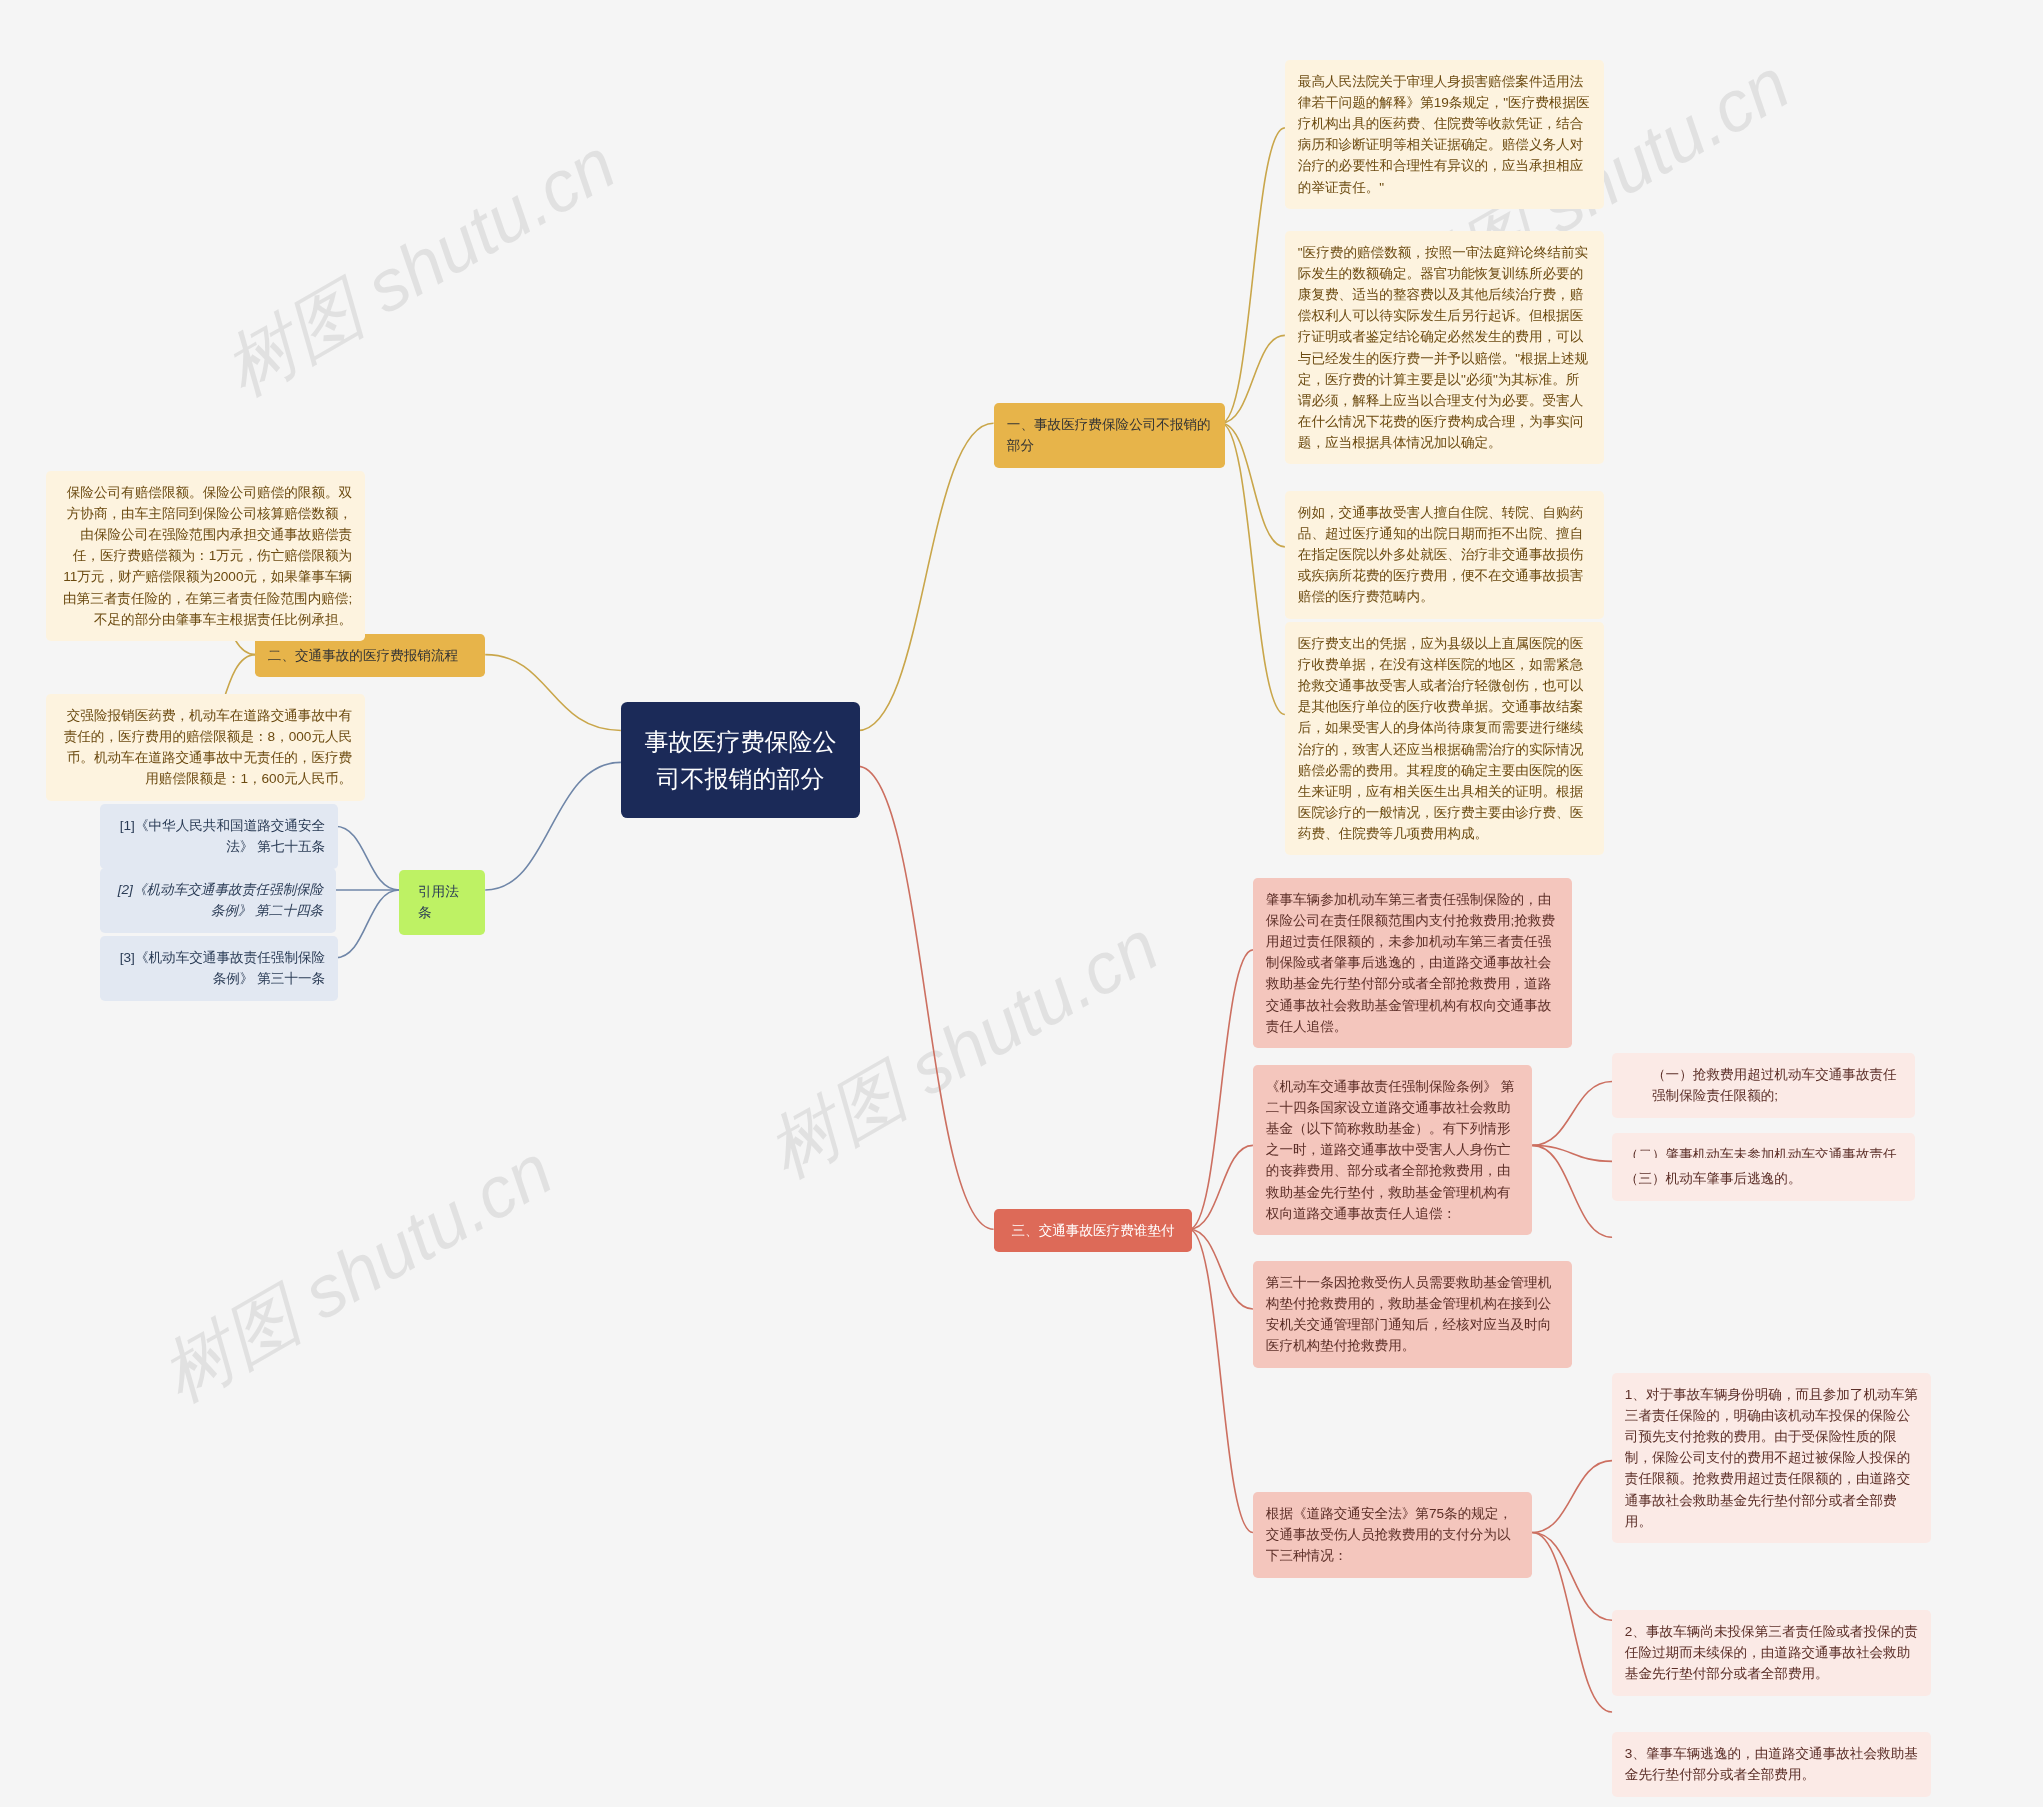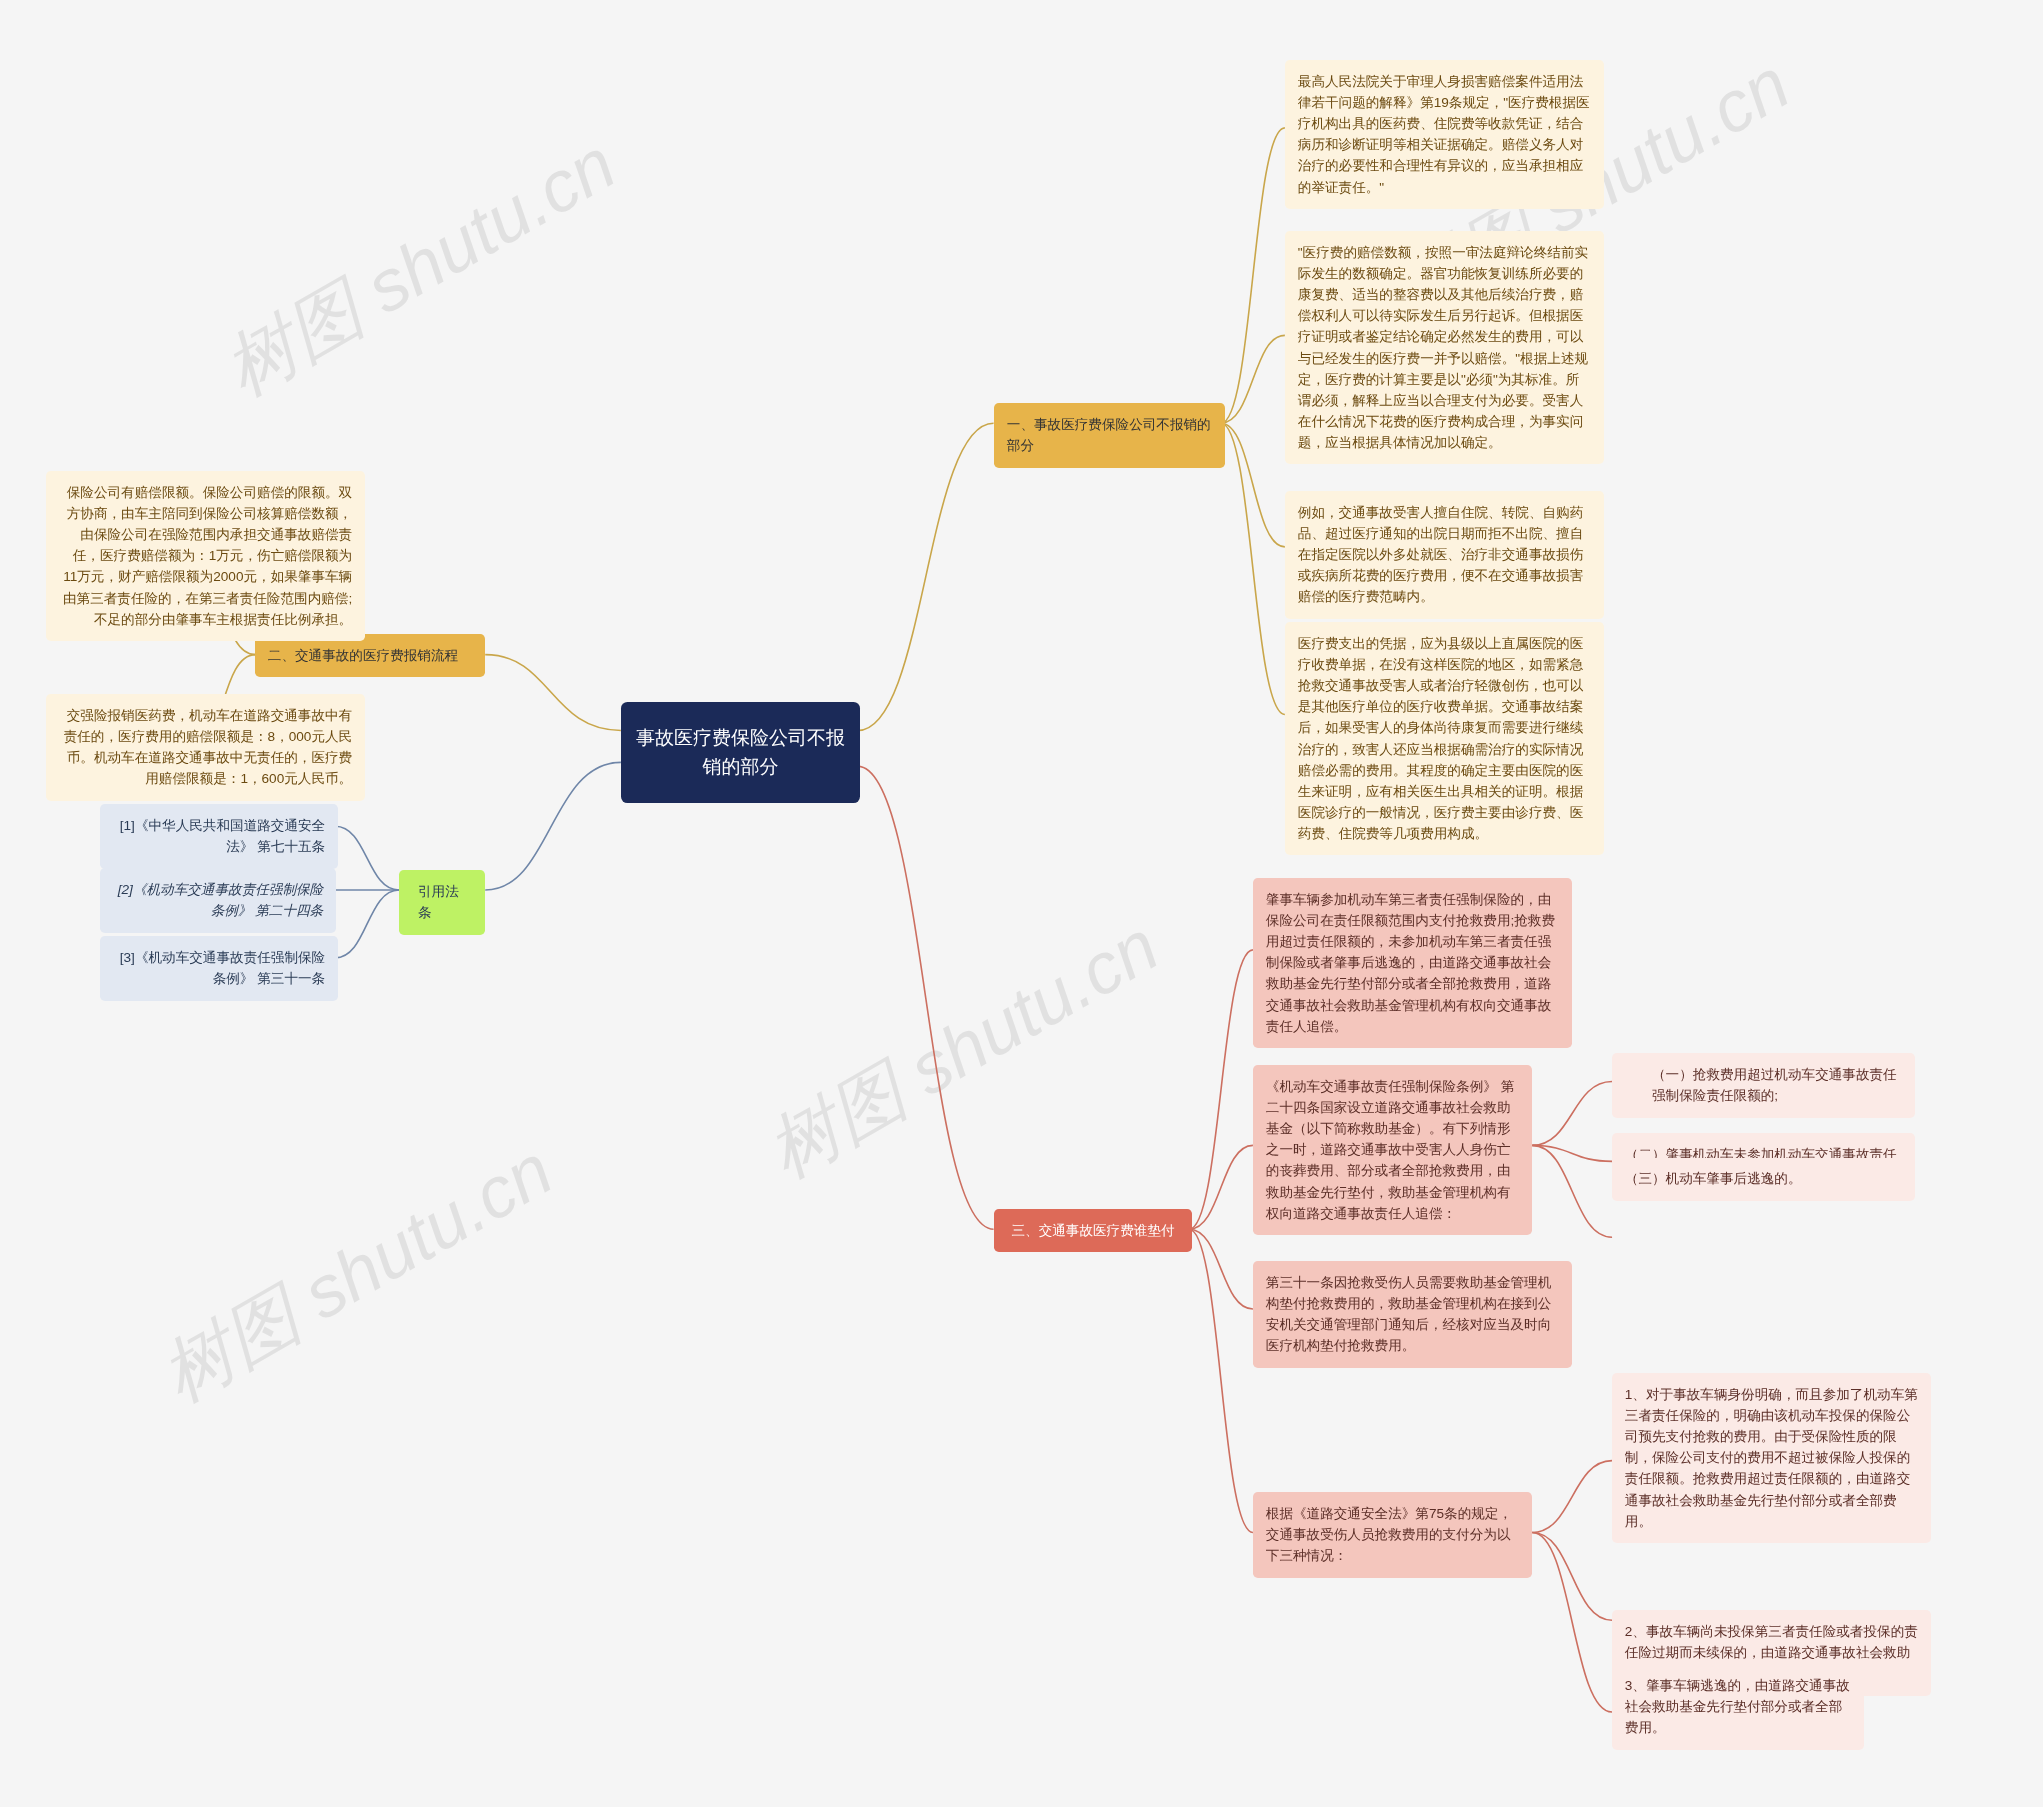--- a/index.html
+++ b/index.html
@@ -21,21 +21,21 @@
     position: absolute;
     border-radius: 4.8px;
     padding: 11.2px 12.8px;
     box-sizing: border-box;
     line-height: 1.55;
     font-size: 13.6px;
   }
   .center {
     background: #1b2a58;
     color: #fff;
-    font-size: 19px;
+    font-size: 24px;
     text-align: center;
     width: 239px;
     padding: 21px 14.4px;
     border-radius: 6.4px;
   }
   .yellow-dark  { background: #e7b44a; color: #333; }
   .yellow-light { background: #fdf3df; color: #6b4a10; }
   .blue-mid     { background: #bef264; color: #2a3b55; padding-left: 19px; }
   .blue-light   { background: #e2e8f2; color: #2a3b55; }
   .red-mid      { background: #dd6a58; color: #fff; }
@@ -137,16 +137,16 @@
   <div class="node pink-mid" style="left:1253px; top:1065px; width:279px;">《机动车交通事故责任强制保险条例》 第二十四条国家设立道路交通事故社会救助基金（以下简称救助基金）。有下列情形之一时，道路交通事故中受害人人身伤亡的丧葬费用、部分或者全部抢救费用，由救助基金先行垫付，救助基金管理机构有权向道路交通事故责任人追偿：</div>
   <div class="node pink-mid" style="left:1253px; top:1261px; width:319px;">第三十一条因抢救受伤人员需要救助基金管理机构垫付抢救费用的，救助基金管理机构在接到公安机关交通管理部门通知后，经核对应当及时向医疗机构垫付抢救费用。</div>
   <div class="node pink-mid" style="left:1253px; top:1492px; width:279px;">根据《道路交通安全法》第75条的规定，交通事故受伤人员抢救费用的支付分为以下三种情况：</div>
 
   <div class="node pink-light" style="left:1612px; top:1053px; width:303px;padding-left:40px;">（一）抢救费用超过机动车交通事故责任强制保险责任限额的;</div>
   <div class="node pink-light" style="left:1612px; top:1133px; width:303px;">（二）肇事机动车未参加机动车交通事故责任强制保险的;</div>
   <div class="node pink-light" style="left:1612px; top:1158px; width:303px;font-family:Liberation Mono, monospace;">（三）机动车肇事后逃逸的。</div>
 
   <div class="node pink-light" style="left:1612px; top:1373px; width:319px;">1、对于事故车辆身份明确，而且参加了机动车第三者责任保险的，明确由该机动车投保的保险公司预先支付抢救的费用。由于受保险性质的限制，保险公司支付的费用不超过被保险人投保的责任限额。抢救费用超过责任限额的，由道路交通事故社会救助基金先行垫付部分或者全部费用。</div>
   <div class="node pink-light" style="left:1612px; top:1584px; width:319px;margin-top:26px;">2、事故车辆尚未投保第三者责任险或者投保的责任险过期而未续保的，由道路交通事故社会救助基金先行垫付部分或者全部费用。</div>
-  <div class="node pink-light" style="left:1612px; top:1664px; width:252px;">3、肇事车辆逃逸的，由道路交通事故社会救助基金先行垫付部分或者全部费用。</div>
+  <div class="node pink-light" style="left:1612px; top:1732px; width:319px;">3、肇事车辆逃逸的，由道路交通事故社会救助基金先行垫付部分或者全部费用。</div>
 
 </div>
 
 
 </body></html>

